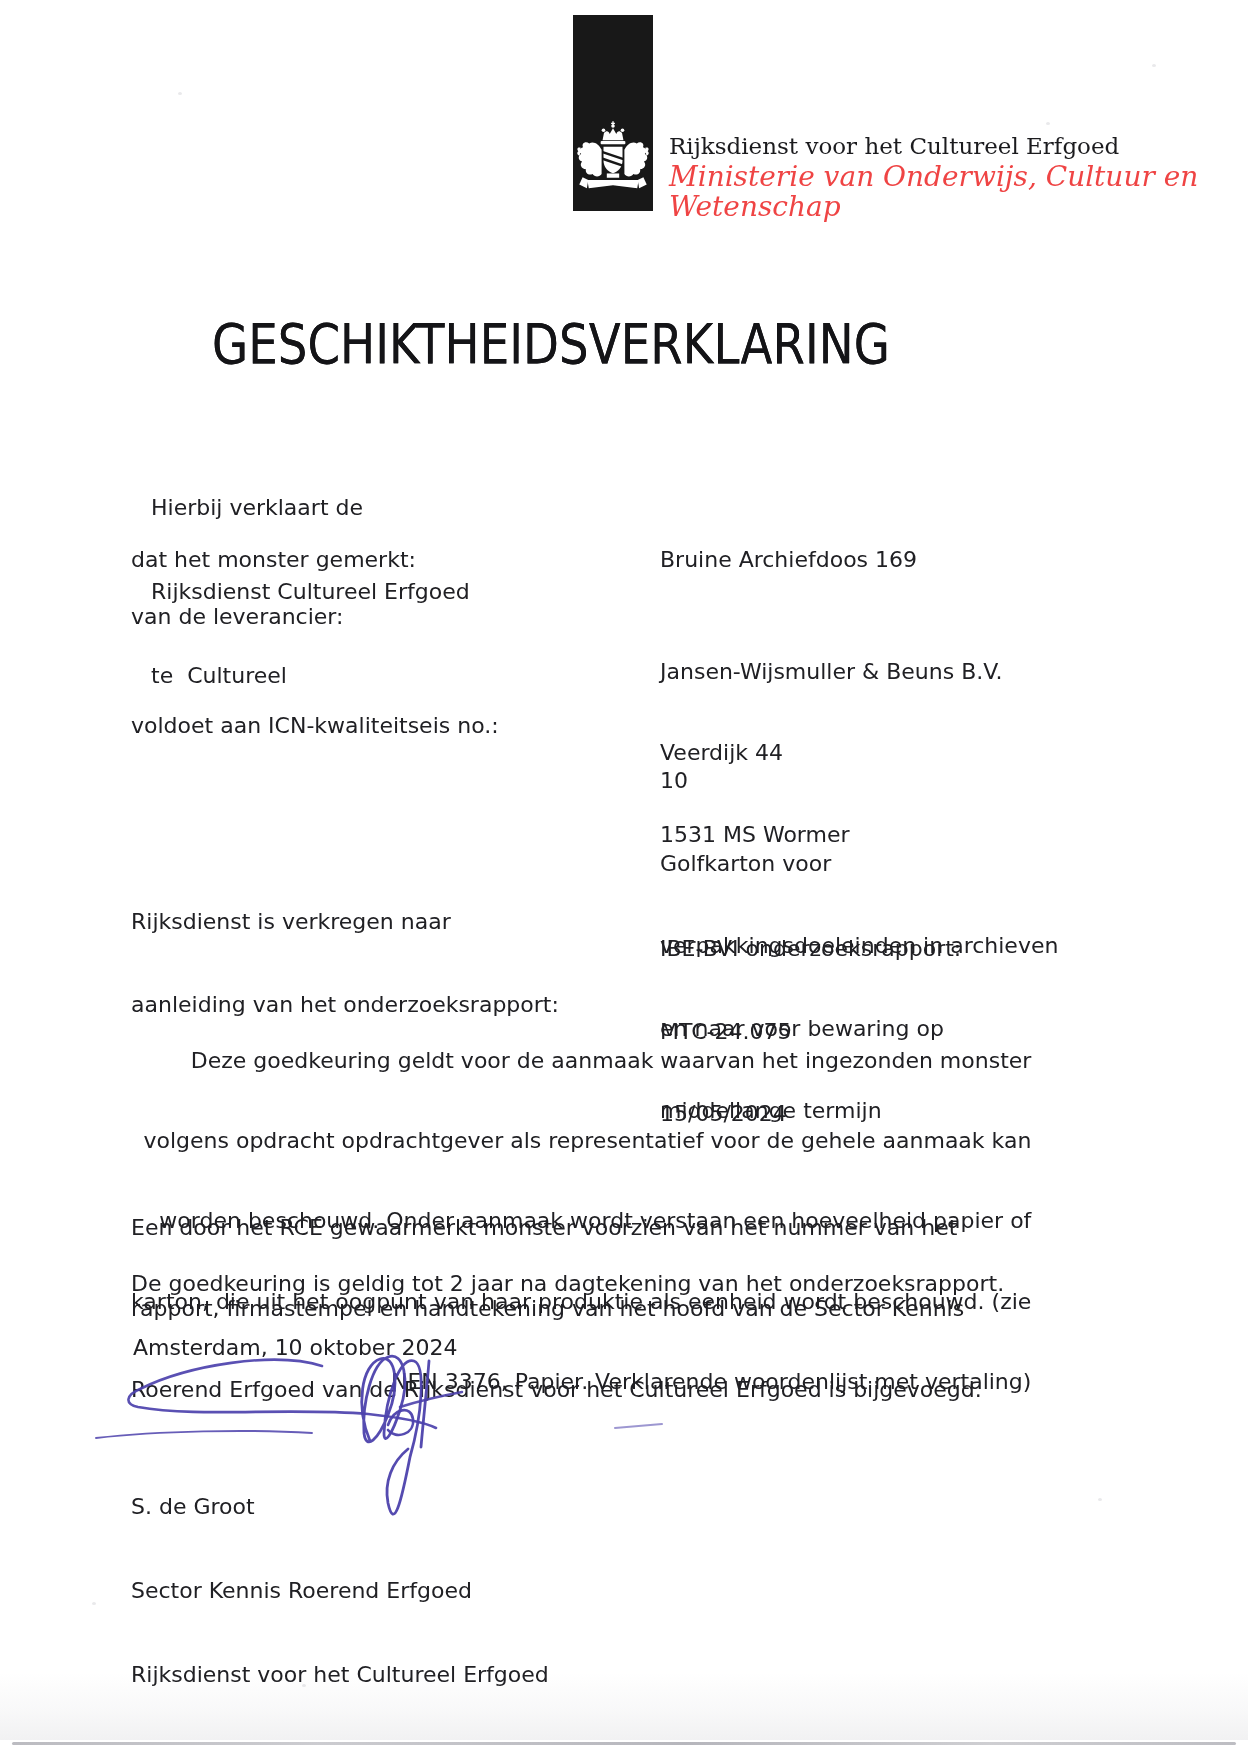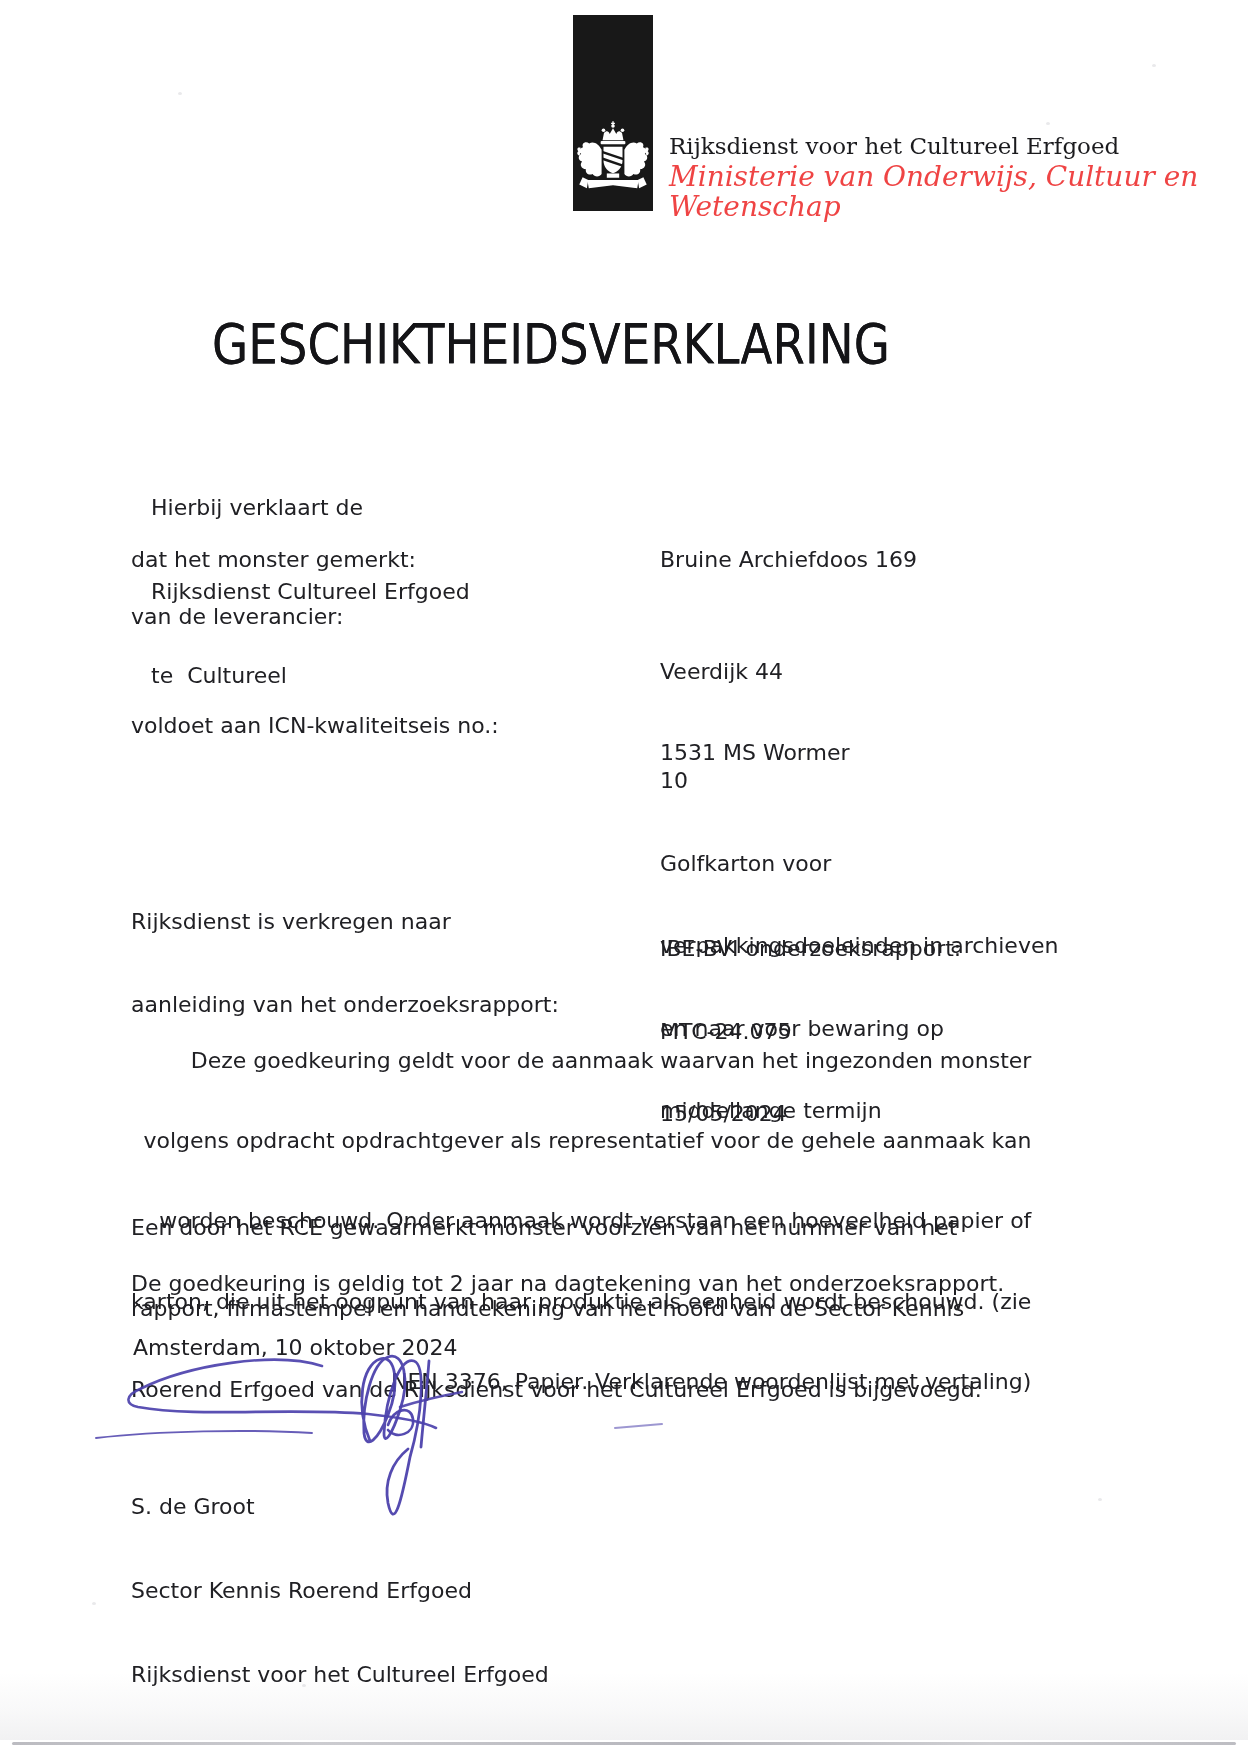--- a/index.html
+++ b/index.html
@@ -119,20 +119,21 @@
     <div>Hierbij verklaart de</div>
     <div>Rijksdienst Cultureel Erfgoed</div>
     <div>te  Cultureel</div>
   </div>
 
   <div class="abs t lbl-1">dat het monster gemerkt:</div>
   <div class="abs t val-1">Bruine Archiefdoos 169</div>
 
   <div class="abs t lbl-2">van de leverancier:</div>
   <div class="abs t val-2">
+    <div>Jansen-Wijsmuller &amp; Beuns B.V.</div>
     <div>Veerdijk 44</div>
     <div>1531 MS Wormer</div>
   </div>
 
   <div class="abs t lbl-3">voldoet aan ICN-kwaliteitseis no.:</div>
   <div class="abs t val-3">
     <div>10</div>
     <div>Golfkarton voor</div>
     <div>verpakkingsdoeleinden in archieven</div>
     <div>en naar voor bewaring op</div>

